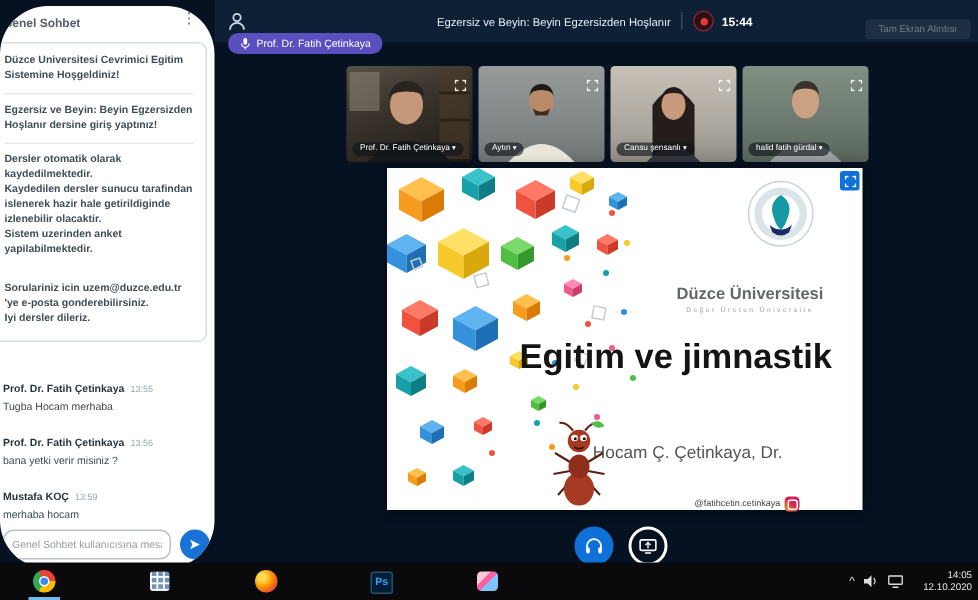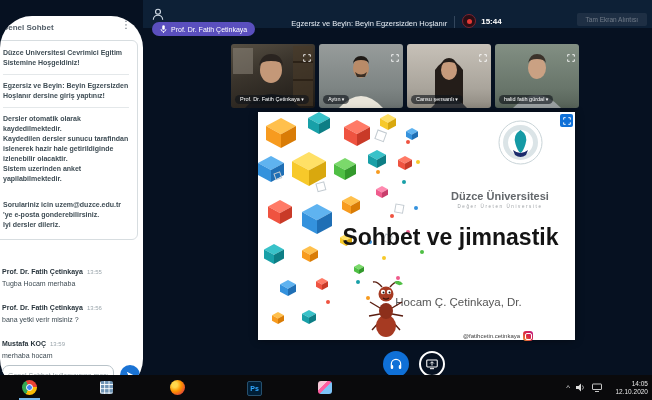--- a/index.html
+++ b/index.html
@@ -1,40 +1,40 @@
 <!DOCTYPE html>
 <html><head>
 <meta charset="utf-8">
 <style>
   html,body{margin:0;padding:0;background:#000;}
   .screen{position:relative;width:652px;height:400px;overflow:hidden;
     font-family:"Liberation Sans",sans-serif;background:#061121;}
   
-  .chat-panel{position:absolute;left:0;top:16px;width:143px;height:375px;background:#fff;overflow:hidden;border-radius:32px;}
+  .chat-panel{position:absolute;left:0;top:4px;width:143px;height:375px;background:#fff;overflow:hidden;border-radius:32px;}
   .chat-inner{position:absolute;left:-14px;top:0;width:157px;height:100%;}
   .chat-header{position:absolute;left:16px;top:7px;font-size:8px;color:#55606a;font-weight:bold;}
   .chat-kebab{position:absolute;right:12px;top:4px;color:#5a6570;font-size:10px;line-height:10px;cursor:pointer;}
   .welcome-box{position:absolute;left:2px;right:5px;top:24px;border:1px solid #d7dde0;border-radius:6px;
     padding:7px 8px 9px 14px;color:#3f4d55;font-size:7px;line-height:10px;font-weight:bold;}
   .welcome-box .hr{border-top:1px solid #e4e8ea;margin:6px 0;}
   .welcome-gap{height:16px;}
   .chat-msgs{position:absolute;left:16px;right:6px;top:244px;}
   .msg{margin-bottom:9px;}
   .msg .sender{font-size:7px;font-weight:bold;color:#28343c;}
   .msg .time{font-size:6px;color:#9aa5ab;margin-left:4px;font-weight:normal;}
   .msg .text{font-size:7px;color:#3d4a52;margin-top:2px;}
   .chat-input-row{position:absolute;left:16px;bottom:6px;display:flex;align-items:center;}
   .chat-input{width:100px;height:18px;border:1px solid #b9c3c9;border-radius:7px;font-size:7px;
     padding:0 5px;color:#333;outline:none;font-family:"Liberation Sans",sans-serif;}
   .chat-input::placeholder{color:#94a0a6;}
   .send-btn{width:20px;height:20px;border-radius:50%;background:#1a73d4;margin-left:6px;border:none;
     display:flex;align-items:center;justify-content:center;cursor:pointer;flex:0 0 auto;}
   
   .topbar{position:absolute;left:143px;top:0;width:509px;height:28px;background:#0d2036;}
-  .topbar-center{position:absolute;left:0;right:14px;top:0;height:28px;display:flex;align-items:flex-end;justify-content:center;gap:7px;padding-left:12px;}
+  .topbar-center{position:absolute;left:0;right:14px;top:0;height:28px;display:flex;align-items:center;justify-content:center;gap:7px;padding-left:12px;}
   .meeting-title{font-size:7.5px;color:#e8eef5;}
   .tb-divider{width:1px;height:12px;background:#33465c;}
   .record-pill{display:flex;align-items:center;gap:5px;cursor:pointer;}
   .record-dot-outer{width:12px;height:12px;border-radius:50%;background:#2a0f16;border:1.5px solid #7e2330;
     display:flex;align-items:center;justify-content:center;}
   .record-dot{width:5px;height:5px;border-radius:50%;background:#e53935;}
   .record-time{font-size:8px;color:#fff;font-weight:bold;}
   .participants-btn{position:absolute;left:8px;top:6px;cursor:pointer;}
   .fullscreen-hint{position:absolute;right:5px;top:13px;background:rgba(255,255,255,0.07);
     color:rgba(255,255,255,0.35);font-size:6.5px;padding:3px 9px;border-radius:2px;cursor:pointer;}
@@ -281,21 +281,21 @@
       <circle cx="22.5" cy="22.5" r="15" fill="none" stroke="#dbe4e7" stroke-width="5"></circle>
       <path d="M22.5,10 q8,5 5,14 q-2,7 -5,9 q-3,-2 -5,-9 q-3,-9 5,-14" fill="#159aa5"></path>
       <path d="M15,30 q7.5,6 15,0 l-2,5 q-5.5,4 -11,0 Z" fill="#1b2a6b"></path>
     </svg>
 
     <div class="uni-block">
       <div class="uni-name">Düzce Üniversitesi</div>
       <div class="uni-sub">Değer Üreten Üniversite</div>
     </div>
 
-    <div class="slide-title">Sohbet ve jimnastik</div>
+    <div class="slide-title">Egitim ve jimnastik</div>
     <div class="slide-author">Hocam Ç. Çetinkaya, Dr.</div>
 
     <svg class="ant" width="44" height="62" viewBox="0 0 44 62">
       <g stroke="#5a1d10" stroke-width="1.4" fill="none">
         <path d="M16,30 L6,24"></path>
           <path d="M16,36 L5,38"></path>
           <path d="M17,42 L8,52"></path>
         <path d="M28,30 L38,24"></path>
           <path d="M28,36 L39,38"></path>
           <path d="M27,42 L36,52"></path>

